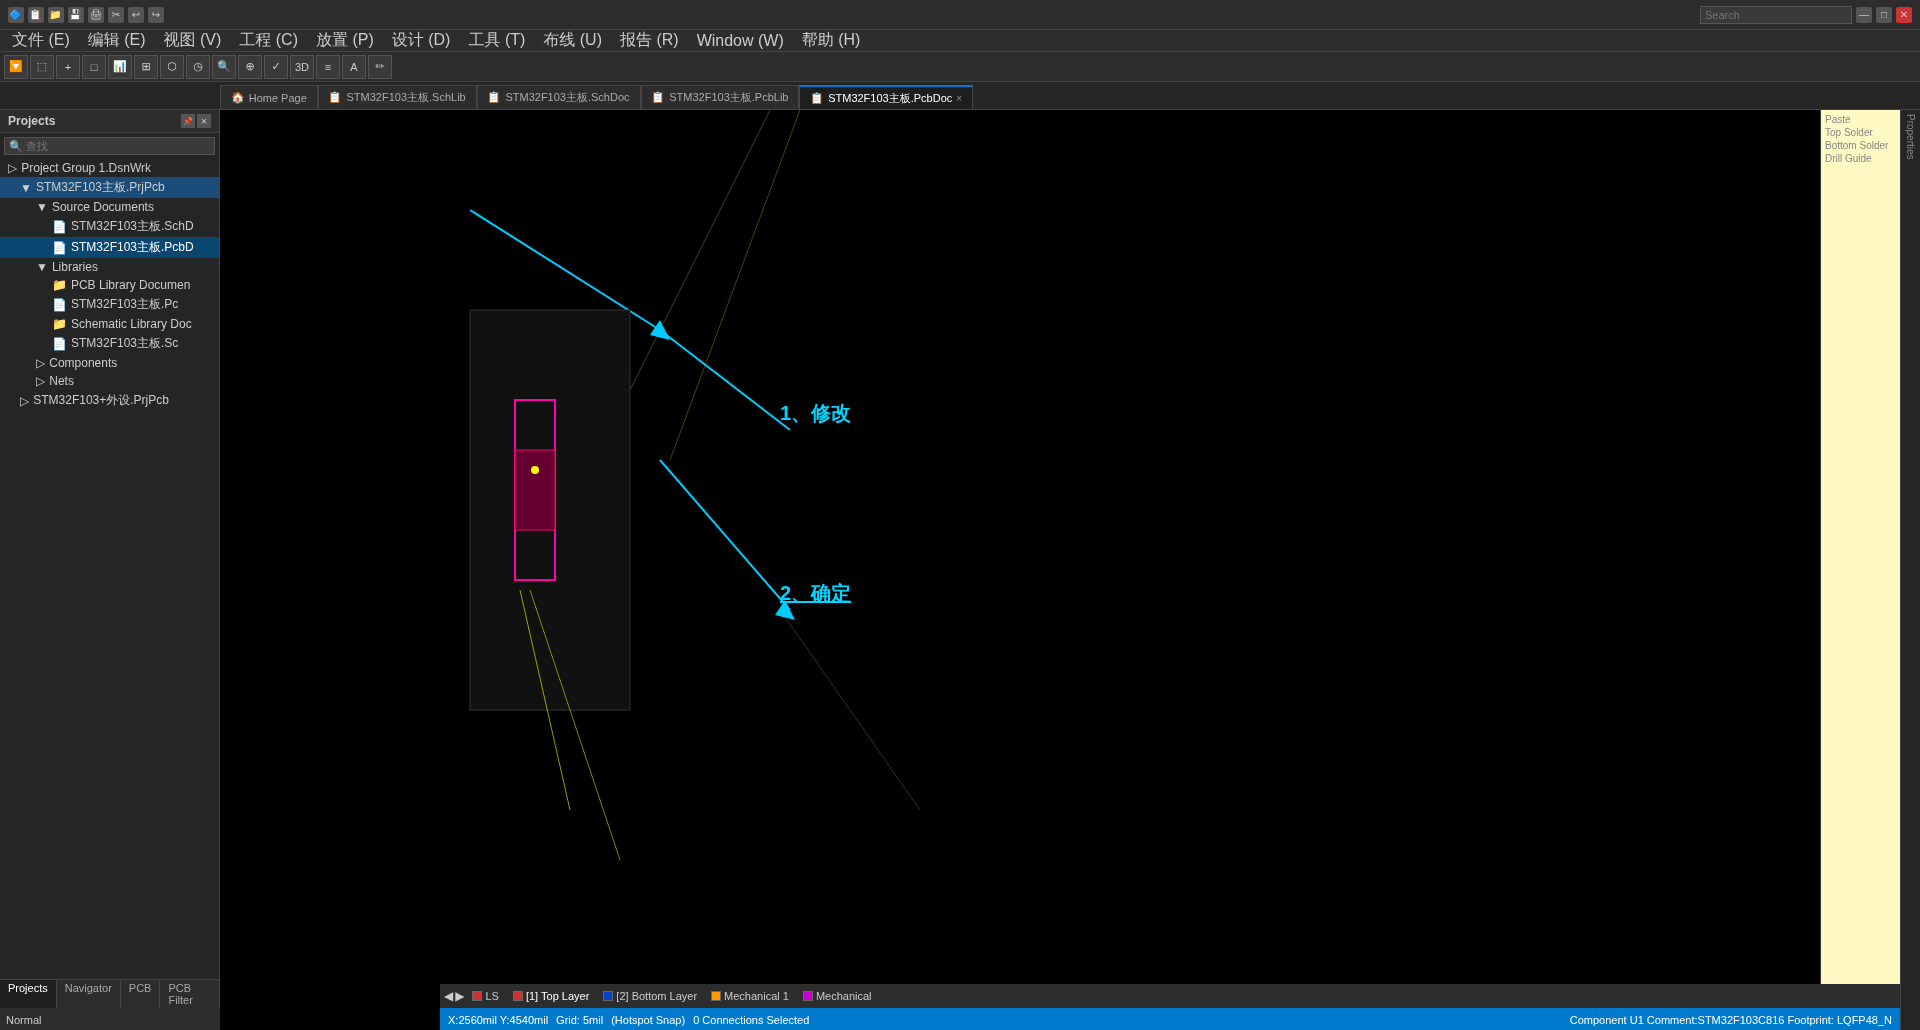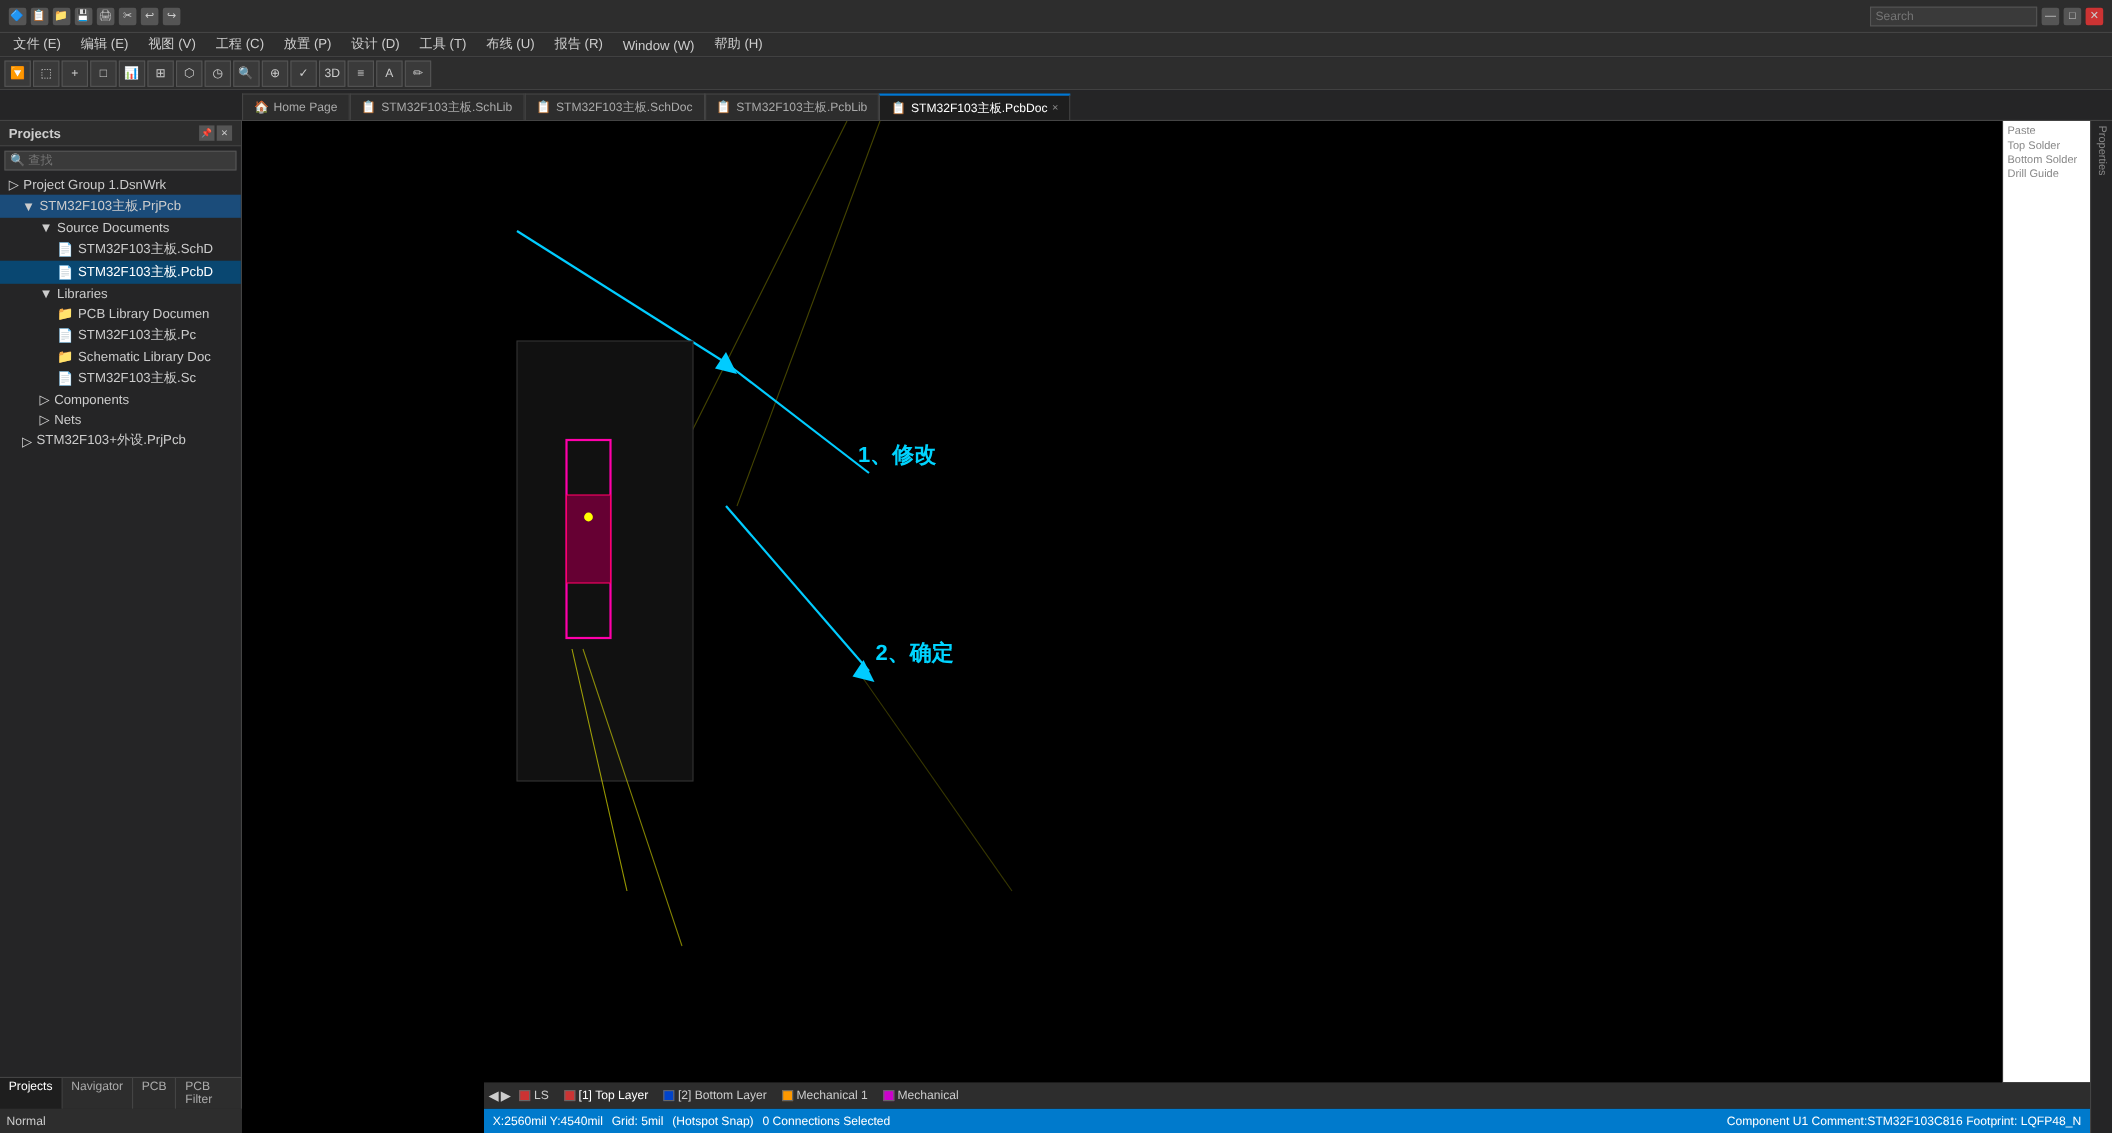--- a/index.html
+++ b/index.html
@@ -30,21 +30,21 @@
     
     #menubar {
       background: #2d2d2d;
       height: 22px;
       display: flex;
       align-items: center;
       padding: 0 4px;
       border-bottom: 1px solid #444;
       gap: 2px;
     }
-    .menu-item { color: #ccc; padding: 2px 8px; font-size: 12px; cursor: pointer; }
+    .menu-item { color: #ccc; padding: 2px 8px; font-size: 16px; cursor: pointer; }
 
     
     #toolbar {
       background: #2d2d2d;
       height: 30px;
       display: flex;
       align-items: center;
       padding: 0 4px;
       border-bottom: 1px solid #444;
       gap: 2px;
@@ -782,23 +782,23 @@
           <div class="footer-right">
             <button class="footer-btn">应用 (A)</button>
             <button class="footer-btn primary">确定</button>
             <button class="footer-btn">取消</button>
           </div>
         </div>
       </div>
     </div>
 
     <div class="annotation" style="left:560px;top:290px;">1、修改</div>
-    <div class="annotation" style="left:576px;top:470px;">2、确定</div>
-
-    <div style="position:absolute;right:0;top:0;bottom:48px;width:80px;background:#ffffff;border-left:1px solid #333;display:flex;flex-direction:column;gap:2px;padding:4px;font-size:10px;color:#888;">
+    <div class="annotation" style="left:560px;top:470px;text-decoration:underline;">2、确定</div>
+
+    <div style="position:absolute;right:0;top:0;bottom:48px;width:80px;background:#fef9c3;border-left:1px solid #333;display:flex;flex-direction:column;gap:2px;padding:4px;font-size:10px;color:#888;">
       <div>Paste</div>
       <div>Top Solder</div>
       <div>Bottom Solder</div>
       <div>Drill Guide</div>
     </div>
 
     <div class="watermark">CSDN @鱼棒最小二乘支持向量机</div>
 
     <div id="layer-tabs">
       <div style="display:flex;align-items:center;gap:2px;">

